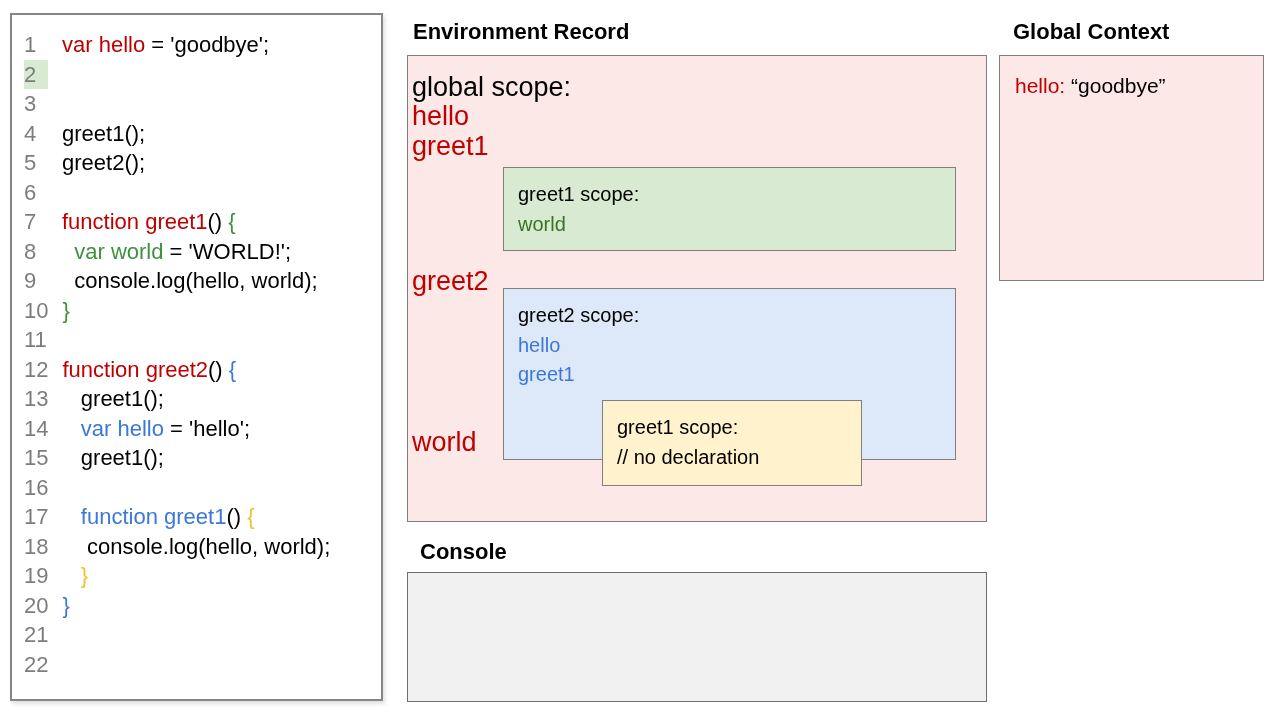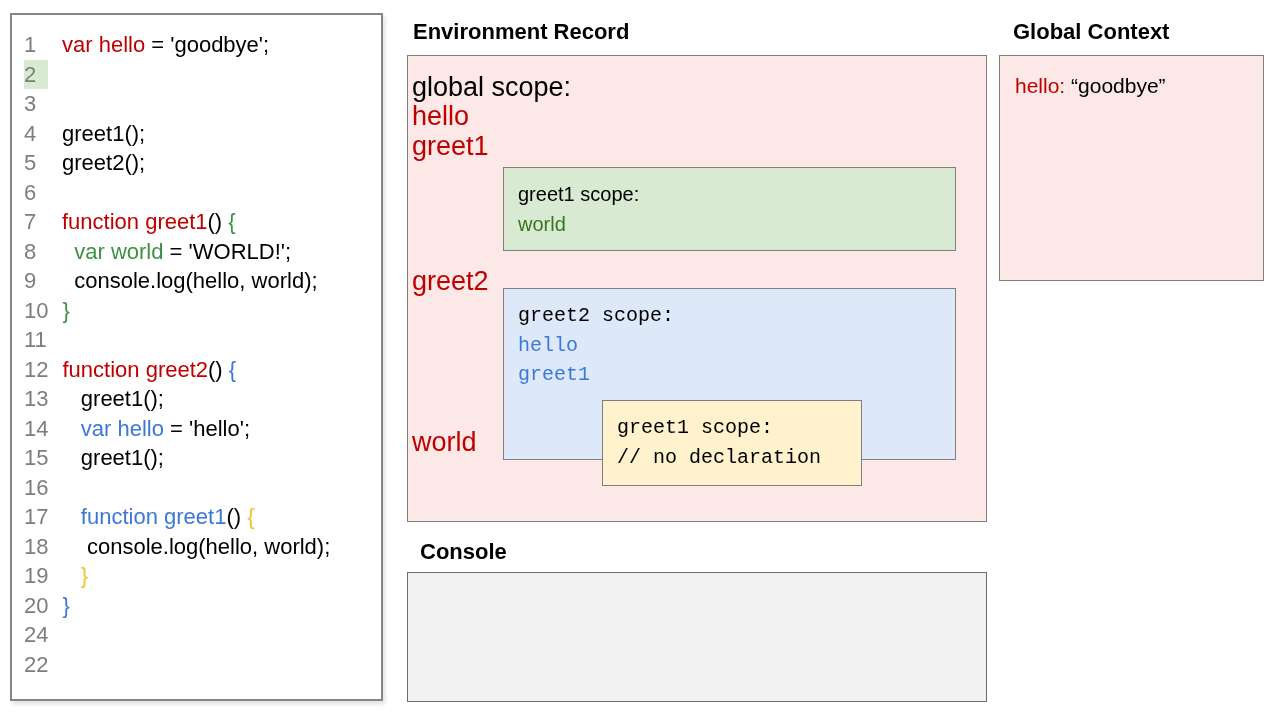--- a/index.html
+++ b/index.html
@@ -38,21 +38,21 @@
   .t-global{top:17px;}
   .t-hello{top:46px;}
   .t-greet1{top:76px;}
   .t-greet2{top:198px;margin-top:13px;}
   .t-world{top:372px;}
   .scope-box{
     position:absolute;box-sizing:border-box;border:1.5px solid var(--border);
     padding:12px 14px;font-size:20px;line-height:29.5px;margin-top:36px;
   }
   .greet1-box{left:95px;top:75px;width:453px;height:84px;background:var(--green-bg);}
-  .greet2-box{left:95px;top:196px;width:453px;height:172px;background:var(--blue-bg);font-family:Liberation Mono, monospace;}
+  .greet2-box{left:95px;top:196px;width:453px;height:172px;background:var(--blue-bg);}
   .inner-box{left:98px;top:75px;width:260px;height:86px;background:var(--yellow-bg);}
   .er-green{color:var(--green-dark);}
   .er-blue{color:var(--blue);}
   
   .gc-box{
     position:absolute;left:999px;top:55px;width:265px;height:226px;
     box-sizing:border-box;background:var(--pink-bg);border:1.5px solid var(--border);
     padding:16px 15px;font-size:21px;line-height:28px;
   }
   
@@ -81,21 +81,21 @@
         <div class="cl"><span class="num">11</span><span class="code-text"></span></div>
         <div class="cl"><span class="num">12</span><span class="code-text"><span class="tk-red">function greet2</span><span class="tk-black">() </span><span class="tk-blue">{</span></span></div>
         <div class="cl"><span class="num">13</span><span class="code-text"><span class="tk-black">   greet1();</span></span></div>
         <div class="cl"><span class="num">14</span><span class="code-text"><span class="tk-black">   </span><span class="tk-blue">var hello</span><span class="tk-black"> = 'hello';</span></span></div>
         <div class="cl"><span class="num">15</span><span class="code-text"><span class="tk-black">   greet1();</span></span></div>
         <div class="cl"><span class="num">16</span><span class="code-text"></span></div>
         <div class="cl"><span class="num">17</span><span class="code-text"><span class="tk-black">   </span><span class="tk-blue">function greet1</span><span class="tk-black">() </span><span class="tk-yellow">{</span></span></div>
         <div class="cl"><span class="num">18</span><span class="code-text"><span class="tk-black">    console.log(hello, world);</span></span></div>
         <div class="cl"><span class="num">19</span><span class="code-text"><span class="tk-black">   </span><span class="tk-yellow">}</span></span></div>
         <div class="cl"><span class="num">20</span><span class="code-text"><span class="tk-blue">}</span></span></div>
-        <div class="cl"><span class="num">24</span><span class="code-text"></span></div>
+        <div class="cl"><span class="num">21</span><span class="code-text"></span></div>
         <div class="cl"><span class="num">22</span></div>
       </div>
   </section>
 
   <h2 class="hd hd-er">Environment Record</h2>
   <div class="er-box">
     <span class="er-label lbl-black t-global">global scope:</span>
     <span class="er-label lbl-red t-hello">hello</span>
     <span class="er-label lbl-red t-greet1">greet1</span>
     <span class="er-label lbl-red t-greet2">greet2</span>

